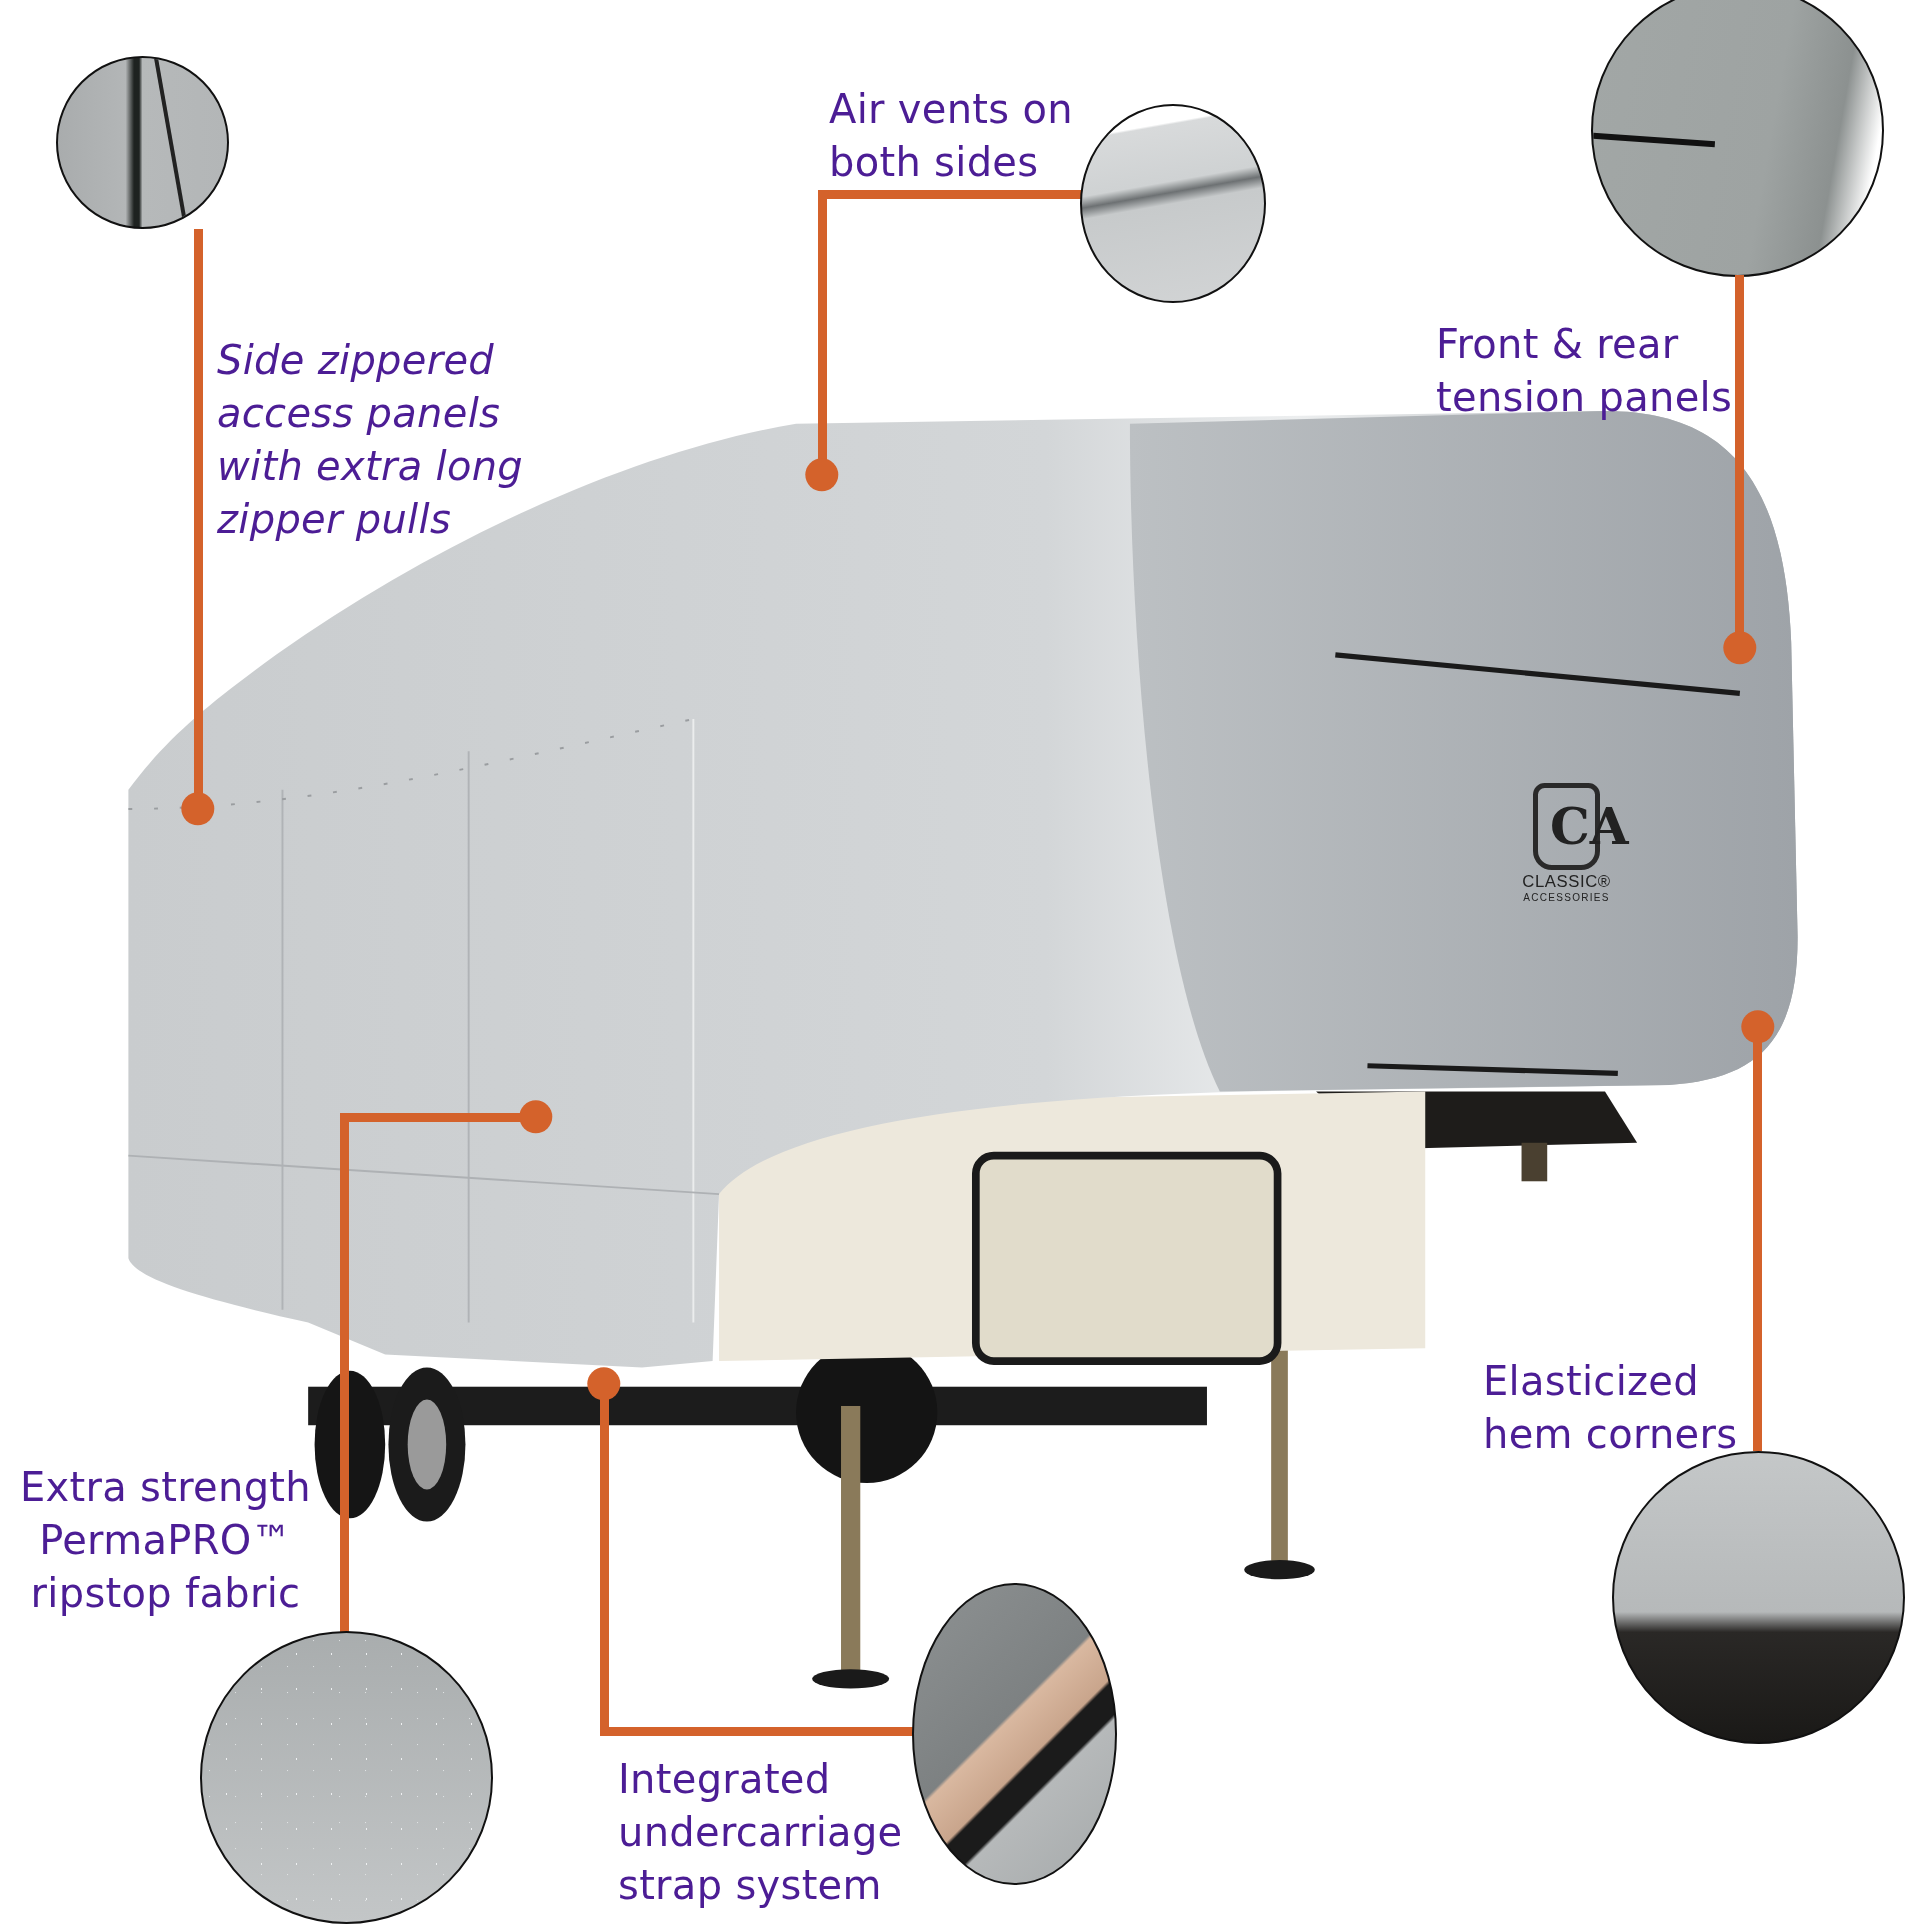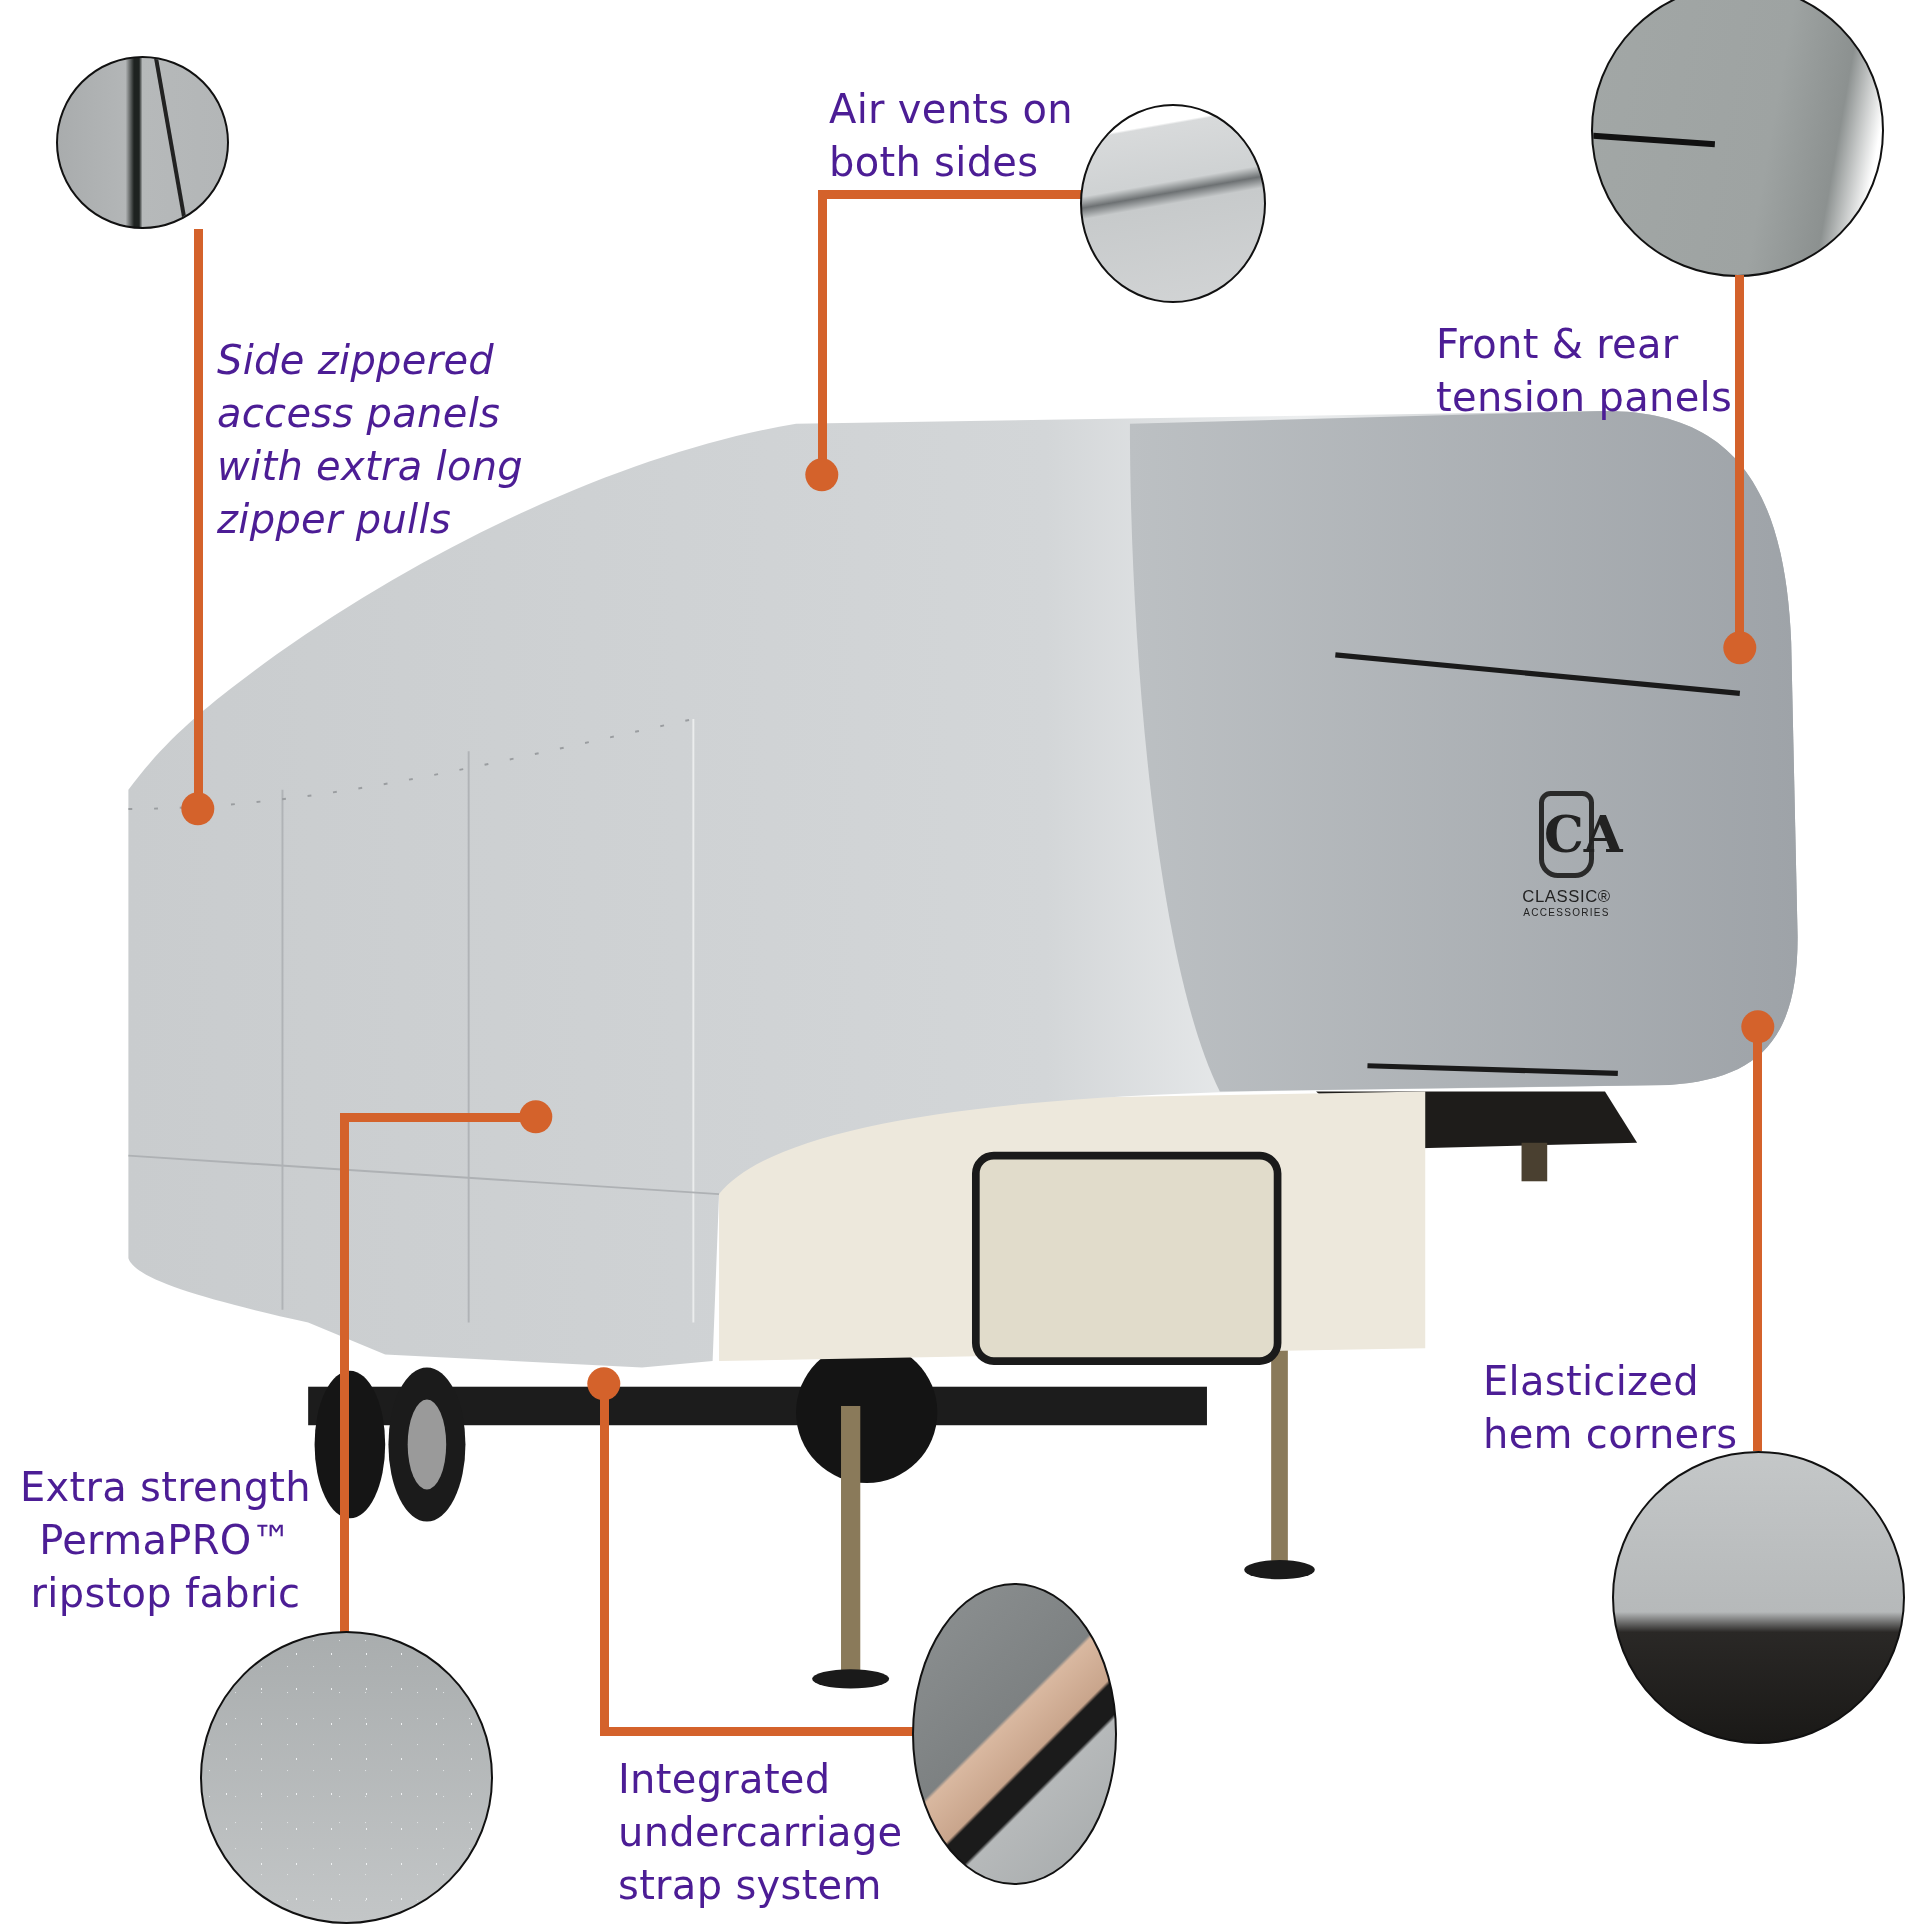--- a/index.html
+++ b/index.html
@@ -4,22 +4,22 @@
 <style>
   html,body{margin:0;padding:0;background:#ffffff;}
   body{width:1926px;height:1926px;position:relative;overflow:hidden;font-family:"DejaVu Sans","Liberation Sans",sans-serif;}
   .label{position:absolute;color:#4c1d95;font-size:40px;line-height:53px;white-space:pre-line;letter-spacing:0.3px;}
   .label.right{text-align:center;}
   .line{position:absolute;background:#d4622b;}
   .dot{position:absolute;width:33px;height:33px;border-radius:50%;background:#d4622b;transform:translate(-16.7px,-16.7px);}
   .circle{position:absolute;border-radius:50%;border:2.6px solid #111;overflow:hidden;box-sizing:border-box;}
   .rv{position:absolute;}
   .logo{position:absolute;color:#222;text-align:center;}
-  .logo .mark{font-family:"DejaVu Serif",serif;font-weight:bold;font-size:50px;border:5.1px solid #2a2a2a;border-radius:11.6px 11.6px 19px 19px;width:45px;height:77px;line-height:77px;margin:8px auto;}
-  .logo .t1{font-family:"Liberation Sans",sans-serif;font-size:16.7px;margin-top:9px;letter-spacing:0.6px;}
+  .logo .mark{font-family:"DejaVu Serif",serif;font-weight:bold;font-size:50px;border:5.1px solid #2a2a2a;border-radius:11.6px 11.6px 19px 19px;width:45px;height:77px;line-height:77px;margin:0 auto;padding-left:12px;}
+  .logo .t1{font-family:"Liberation Sans",sans-serif;font-size:16.7px;margin-top:2px;letter-spacing:0.6px;}
   .logo .t2{font-family:"Liberation Sans",sans-serif;font-size:10px;letter-spacing:1.3px;}
 </style>
 </head>
 <body>
 
 <svg class="rv" style="left:0;top:0" width="1926" height="1926" viewBox="0 0 3000 3000">
   <defs>
     <linearGradient id="cov" x1="0" y1="0" x2="1" y2="0">
       <stop offset="0" stop-color="#c9ccce"></stop>
       <stop offset="0.55" stop-color="#d3d6d8"></stop>

